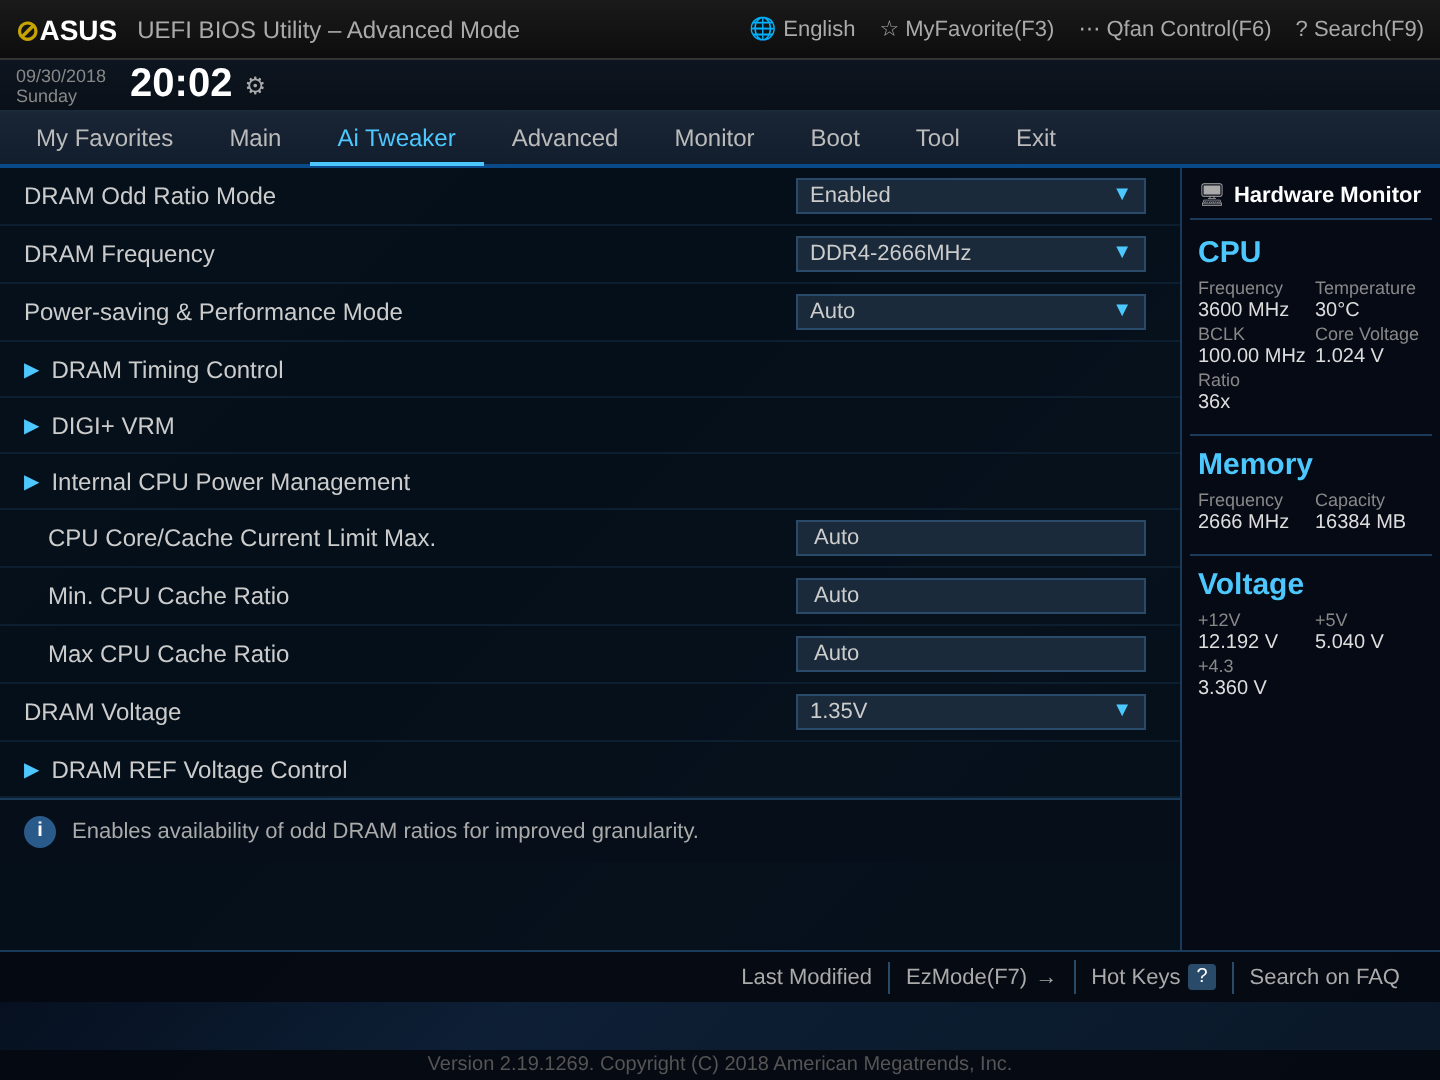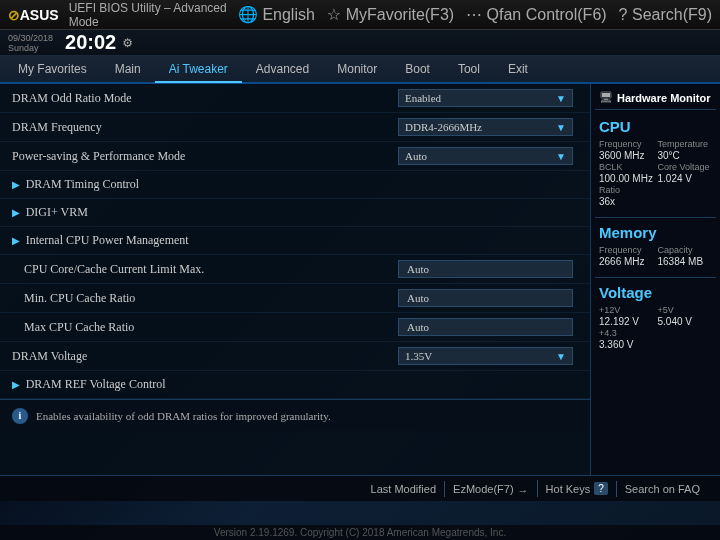--- a/index.html
+++ b/index.html
@@ -48,21 +48,21 @@
     .asus-logo span { color: #c8a400; }
     .bios-title {
       color: #aaa;
       font-size: 12px;
       flex: 1;
     }
     .top-bar-right {
       display: flex;
       align-items: center;
       gap: 12px;
-      font-size: 16px;
+      font-size: 11px;
       color: #aaa;
     }
     .top-bar-right span { cursor: pointer; }
 
     
     .time-bar {
       background: linear-gradient(180deg, #0d1520 0%, #091018 100%);
       padding: 2px 8px;
       display: flex;
       align-items: center;
@@ -111,21 +111,20 @@
       flex: 1;
       overflow: hidden;
     }
 
     
     .settings-panel {
       flex: 1;
       background: rgba(5, 15, 25, 0.9);
       overflow-y: auto;
       padding: 0;
-      font-family: Liberation Serif, serif;
     }
     .settings-panel::-webkit-scrollbar { width: 6px; }
     .settings-panel::-webkit-scrollbar-track { background: #0a1520; }
     .settings-panel::-webkit-scrollbar-thumb { background: #2a4a6a; }
 
     .setting-row {
       display: flex;
       align-items: center;
       padding: 5px 12px;
       border-bottom: 1px solid #0d1e2e;
@@ -140,21 +139,21 @@
       min-width: 180px;
     }
     .select-box {
       background: #1a2a3a;
       border: 1px solid #2a4a6a;
       color: #ccc;
       padding: 2px 6px;
       font-size: 11px;
       width: 175px;
       display: flex;
-      align-items: flex-end;
+      align-items: flex-start;
       justify-content: space-between;
       cursor: pointer;
     }
     .select-arrow { color: #4dc8ff; font-size: 10px; }
 
     .input-box {
       background: #1a2a3a;
       border: 1px solid #2a4a6a;
       color: #ccc;
       padding: 2px 8px;

